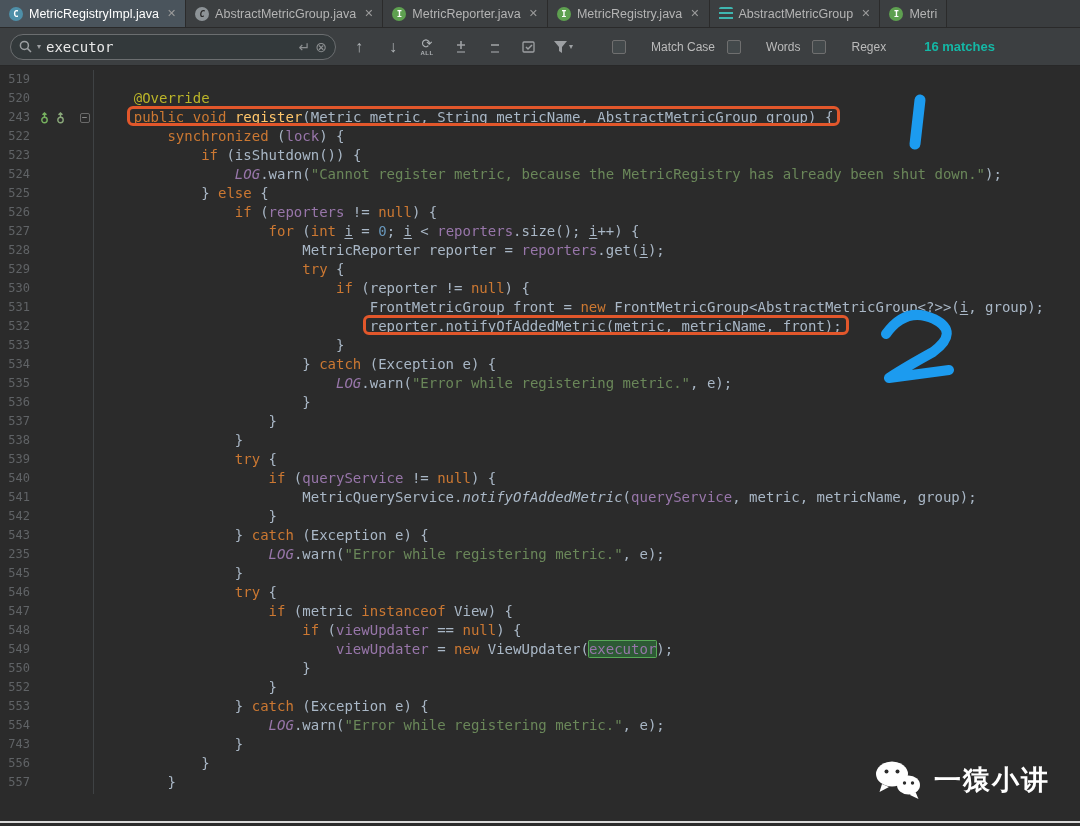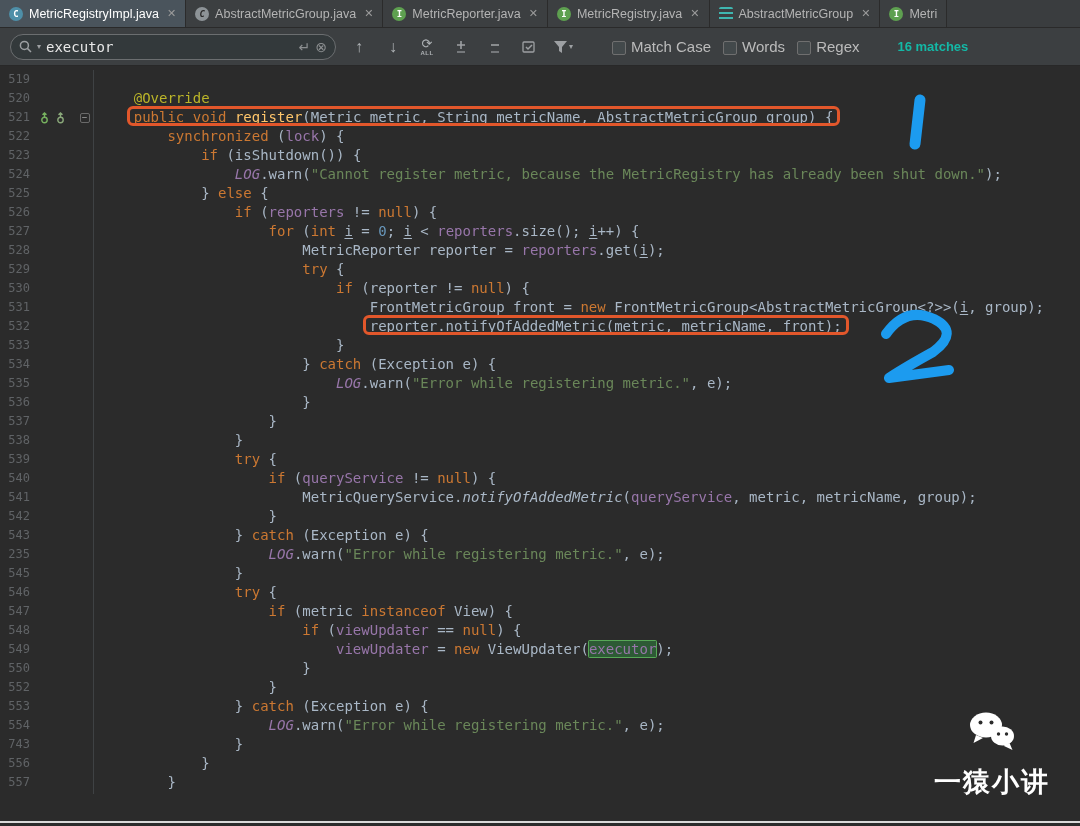--- a/index.html
+++ b/index.html
@@ -30,21 +30,21 @@
                   border:1px solid #6B6E70; border-radius:13px; display:flex;
                   align-items:center; padding:0 8px; gap:5px; flex:none; }
   .search-field .query { color:#E8E8E8; font-size:14px; flex:1;
                          font-family:"DejaVu Sans Mono",monospace; }
   .chev { color:#9DA0A3; font-size:8px; }
   .ficon { color:#8C8F91; font-size:14px; line-height:1; }
   .nav-ic { color:#AFB3B6; font-size:16px; line-height:1; display:inline-flex;
             align-items:center; justify-content:center; width:22px; height:24px; cursor:pointer; }
   .allbtn { flex-direction:column; font-size:13px; }
   .alltxt { font-size:6px; font-weight:bold; color:#AFB3B6; font-style:normal; letter-spacing:.5px; }
-  .opt { display:flex; align-items:flex-end; gap:5px; color:#BBBBBB; font-size:15px; cursor:pointer; }
+  .opt { display:flex; align-items:flex-end; gap:25px; color:#BBBBBB; font-size:12px; cursor:pointer; }
   .opt:first-of-type { margin-left:26px; }
   .cb { width:14px; height:14px; background:#43494B; border:1px solid #6F6F6F;
         border-radius:2px; flex:none; }
   .matches { color:#14b8a6; font-size:13px; font-weight:bold; margin-left:26px; white-space:nowrap; }
 
   
   .editor { position:relative; height:728px; overflow:hidden;
             font-family:"DejaVu Sans Mono", monospace; font-size:14px; line-height:19px;
             padding-top:4px; background:#2B2B2B; }
   .line { display:flex; height:19px; white-space:pre; }
@@ -68,21 +68,21 @@
   .tk-pl     { color:#A9B7C6; }
   .tk-u      { color:#A9B7C6; text-decoration:underline; text-underline-offset:2px; }
   .tk-match  { color:#9876AA; background:#2D5A35; box-shadow:0 0 0 1px #57A857; border-radius:1px; }
 
   .hl-box { position:absolute; border:3px solid #E2572B; border-radius:6px;
             z-index:5; pointer-events:none; }
   .mark { position:absolute; z-index:6; pointer-events:none; }
 
   
   .watermark { position:absolute; right:30px; bottom:26px; display:flex;
-               align-items:center; gap:13px; z-index:10;flex-direction:column; }
+               align-items:center; gap:13px; z-index:10; }
   .wm-text { color:#FFFFFF; font-size:27px; font-weight:bold; letter-spacing:2px;
              font-family:sans-serif; }
   .bottom-line { position:absolute; left:0; bottom:3px; width:100%; height:2px;
                  background:#D9D9D9; z-index:9; }
 </style>
 </head>
 <body>
 
 <div class="app">
 
@@ -172,21 +172,21 @@
       <span>Regex</span>
     </label>
 
     <span class="matches">16 matches</span>
   </div>
 
   <div class="editor" id="editor">
     <div id="lines">
         <div class="line"><span class="ln">519</span><span class="gic"></span><span class="gfold"></span><span class="code"><span class="toks"></span></span></div>
         <div class="line"><span class="ln">520</span><span class="gic"></span><span class="gfold"></span><span class="code">    <span class="toks"><span class="tk-ann">@Override</span></span></span></div>
-        <div class="line"><span class="ln">521</span><span class="gic"><svg width="11" height="12" viewBox="0 0 11 12">
+        <div class="line"><span class="ln">243</span><span class="gic"><svg width="11" height="12" viewBox="0 0 11 12">
               <circle cx="5.5" cy="8" r="2.7" fill="none" stroke="#77B25F" stroke-width="1.4"></circle>
               <path d="M5.5 5V1M3.5 2.8L5.5 1L7.5 2.8" stroke="#77B25F" stroke-width="1.4" fill="none"></path>
             </svg><svg width="11" height="12" viewBox="0 0 11 12">
               <circle cx="5.5" cy="8" r="2.7" fill="none" stroke="#8AA87A" stroke-width="1.4"></circle>
               <path d="M5.5 5V1M3.5 2.8L5.5 1L7.5 2.8" stroke="#8AA87A" stroke-width="1.4" fill="none"></path>
             </svg></span><span class="gfold"><span class="foldbox">−</span></span><span class="code">    <span class="toks"><span class="tk-kw">public void </span><span class="tk-decl">register</span><span class="tk-pl">(Metric metric, String metricName, AbstractMetricGroup group) {</span></span></span></div>
         <div class="line"><span class="ln">522</span><span class="gic"></span><span class="gfold"></span><span class="code">        <span class="toks"><span class="tk-kw">synchronized</span><span class="tk-pl"> (</span><span class="tk-field">lock</span><span class="tk-pl">) {</span></span></span></div>
         <div class="line"><span class="ln">523</span><span class="gic"></span><span class="gfold"></span><span class="code">            <span class="toks"><span class="tk-kw">if</span><span class="tk-pl"> (isShutdown()) {</span></span></span></div>
         <div class="line"><span class="ln">524</span><span class="gic"></span><span class="gfold"></span><span class="code">                <span class="toks"><span class="tk-sfield">LOG</span><span class="tk-pl">.warn(</span><span class="tk-str">"Cannot register metric, because the MetricRegistry has already been shut down."</span><span class="tk-pl">);</span></span></span></div>
         <div class="line"><span class="ln">525</span><span class="gic"></span><span class="gfold"></span><span class="code">            <span class="toks"><span class="tk-pl">} </span><span class="tk-kw">else</span><span class="tk-pl"> {</span></span></span></div>

